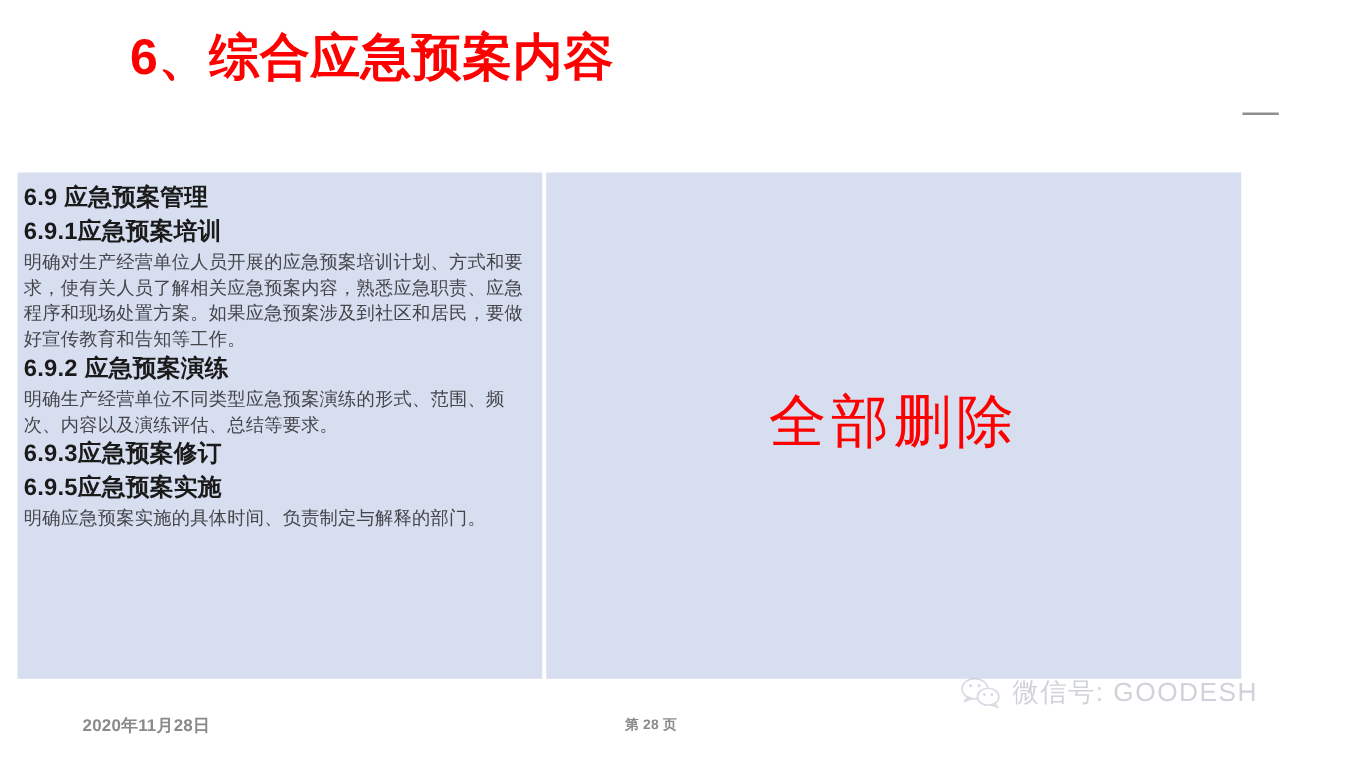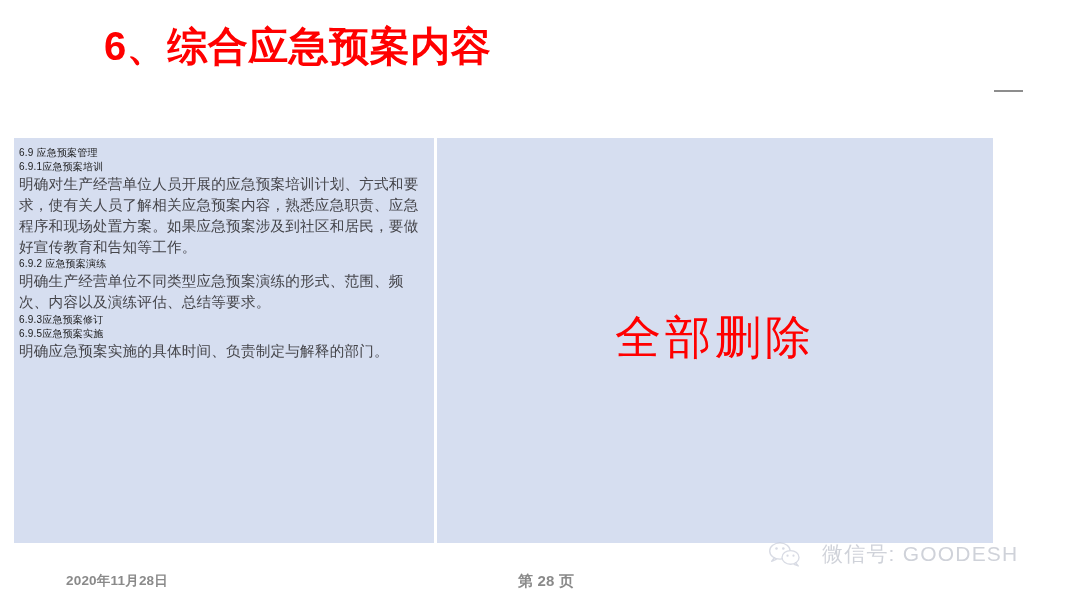--- a/index.html
+++ b/index.html
@@ -108,23 +108,23 @@
 
   
   .blk {
     color: #3a3a3a;
     font-size: 14.6px;
     line-height: 1.42;
     letter-spacing: 0.2px;
     margin: 0;
   }
   .blk.heading {
-    font-weight: normal;
+    font-weight: bold;
     color: #1a1a1a;
-    font-size: 10px;
+    font-size: 19px;
   }
   .blk.para {
     font-weight: normal;
     color: #45454a;
   }
 
   
   .delete-all {
     font-family: "DejaVu Serif", "Liberation Serif", serif;
     font-size: 46px;
@@ -140,37 +140,37 @@
     left: 66px;
     top: 572px;
     font-size: 13.5px;
     font-weight: bold;
     color: #8a8a8a;
     letter-spacing: 0.2px;
     white-space: nowrap;
   }
   .footer-page {
     position: absolute;
-    left: 518px;
+    left: 500px;
     top: 572px;
-    font-size: 15px;
+    font-size: 11px;
     font-weight: bold;
     color: #8a8a8a;
     letter-spacing: 0.2px;
     white-space: nowrap;
   }
 
   
   .watermark {
     position: absolute;
     left: 768px;
     top: 540px;
     display: flex;
     align-items: center;
-    gap: 20px;
+    gap: 8px;
     opacity: 0.55;
     pointer-events: none;
   }
   .watermark .wm-logo {
     width: 34px;
     height: 28px;
     flex: 0 0 34px;
   }
   .watermark .wm-text {
     font-size: 21px;

